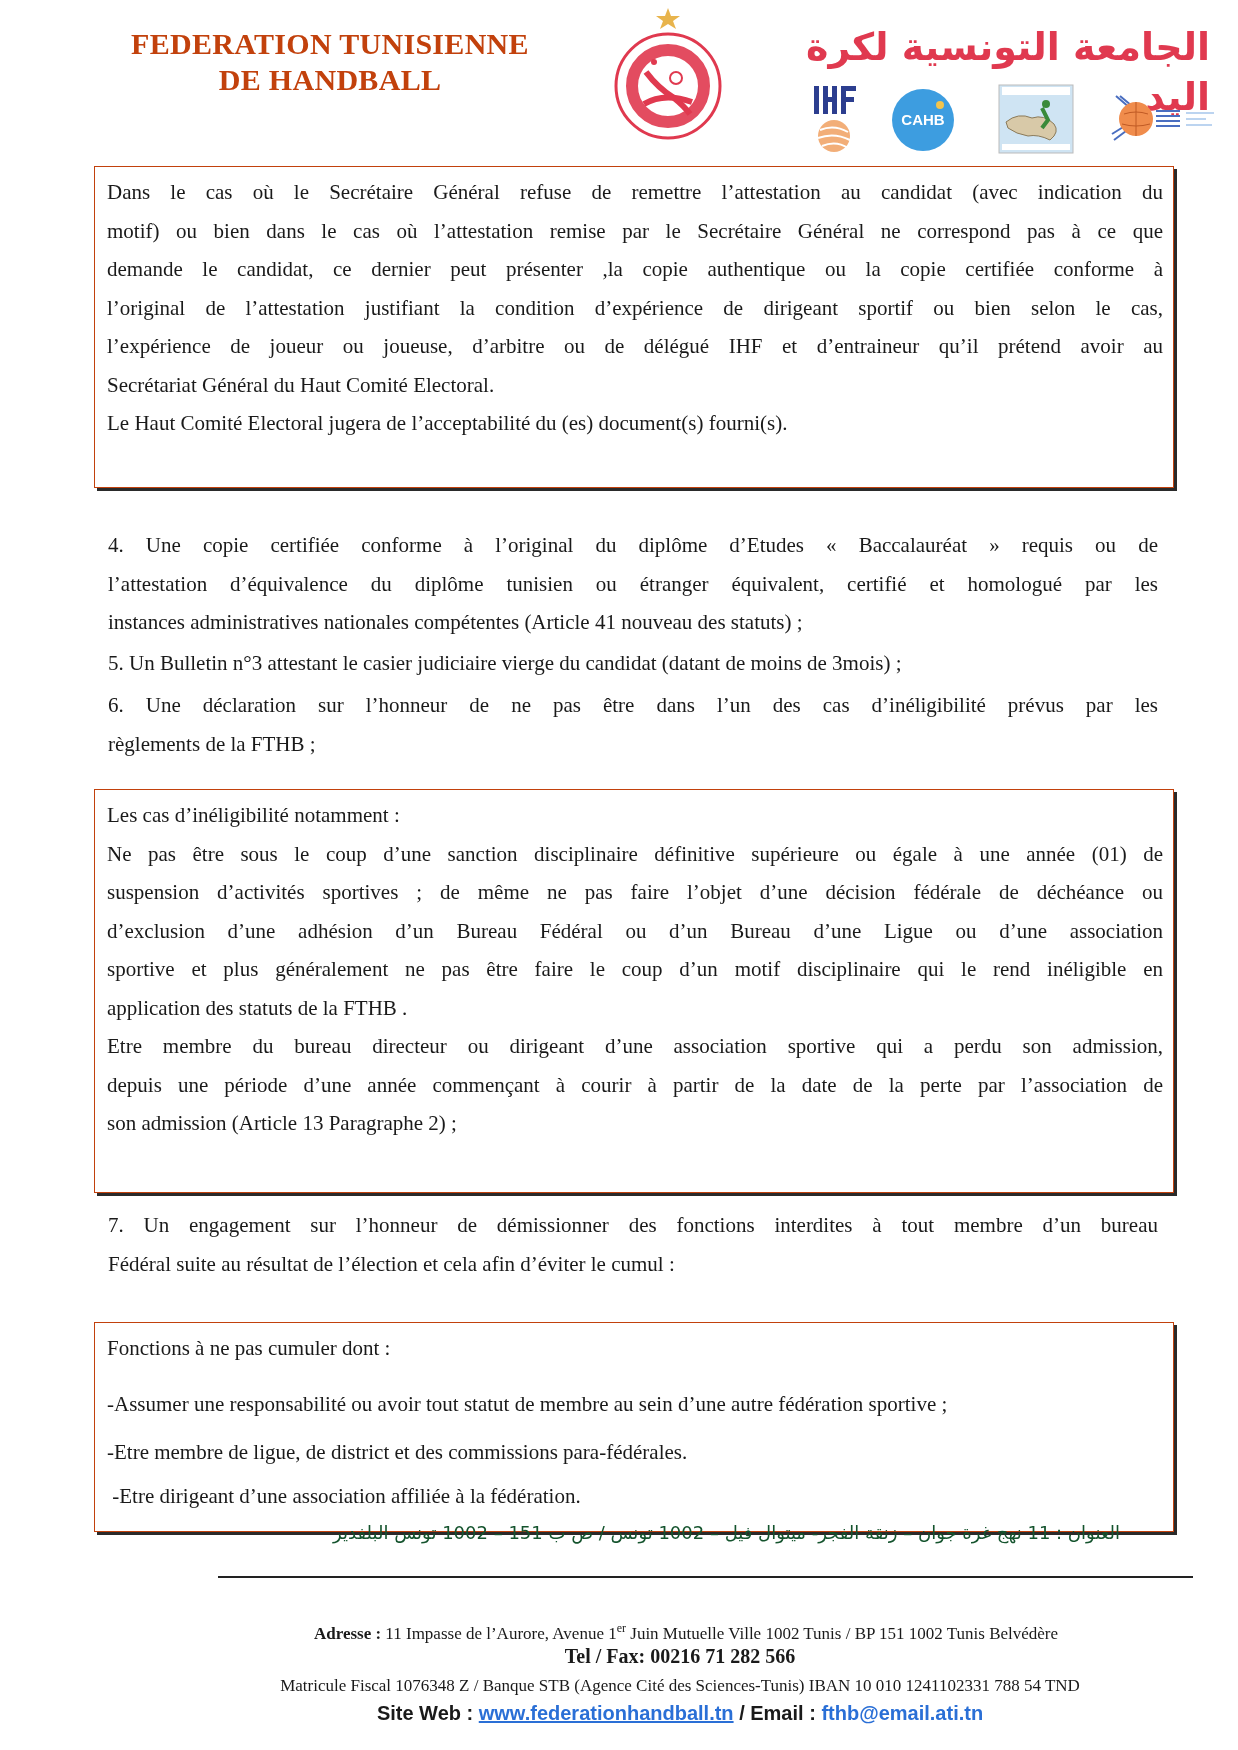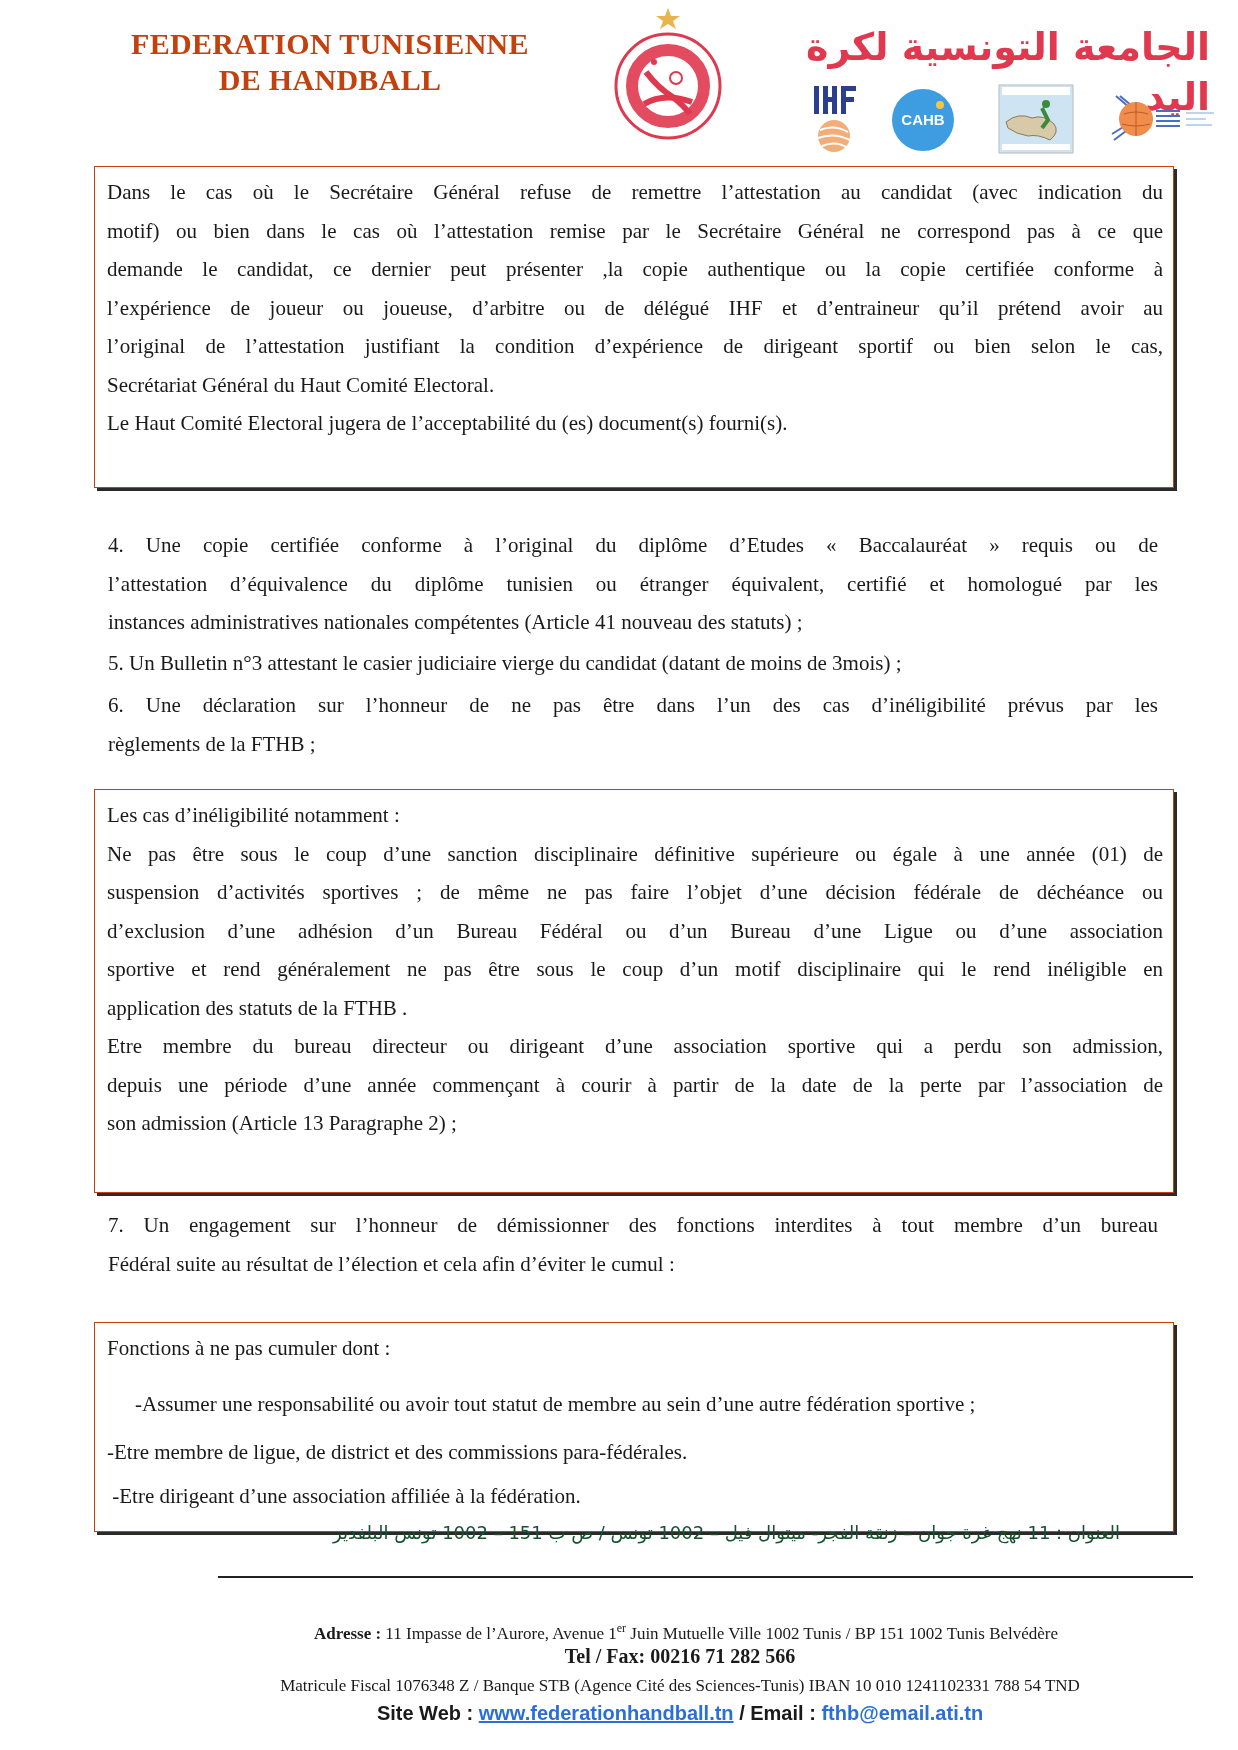--- a/index.html
+++ b/index.html
@@ -108,22 +108,22 @@
       <rect x="76" y="24" width="20" height="2" fill="#bcd4f0"></rect>
       <rect x="76" y="30" width="26" height="2" fill="#bcd4f0"></rect>
     </svg>
   </div>
 </div>
 
 <div class="box" id="box1">
   <span class="line">Dans le cas où le Secrétaire Général refuse de remettre  l’attestation au candidat (avec indication du</span>
   <span class="line">motif) ou bien dans le cas où l’attestation remise par le Secrétaire Général ne correspond pas à ce que</span>
   <span class="line">demande le candidat, ce dernier peut présenter ,la copie authentique ou la copie certifiée conforme à</span>
+  <span class="line">l’original de l’attestation justifiant la condition d’expérience de dirigeant sportif ou bien selon le cas,</span>
   <span class="line">l’expérience de joueur ou joueuse, d’arbitre ou de délégué IHF et d’entraineur qu’il prétend avoir au</span>
-  <span class="line">l’original de l’attestation justifiant la condition d’expérience de dirigeant sportif ou bien selon le cas,</span>
   <span class="line last">Secrétariat Général du Haut Comité Electoral.</span>
   <span class="line last">Le Haut Comité Electoral  jugera de l’acceptabilité du (es) document(s) fourni(s).</span>
 </div>
 
 <div class="para" style="top:526px;">
   <span class="line">4.  Une copie certifiée conforme à l’original du diplôme d’Etudes « Baccalauréat » requis ou de</span>
   <span class="line">l’attestation d’équivalence du diplôme tunisien ou étranger équivalent, certifié et homologué par les</span>
   <span class="line last">instances administratives nationales compétentes (Article 41 nouveau des statuts) ;</span>
 </div>
 
@@ -134,35 +134,35 @@
 <div class="para" style="top:686px;">
   <span class="line">6. Une déclaration sur l’honneur de ne pas être dans l’un des cas d’inéligibilité prévus par les</span>
   <span class="line last">règlements de la FTHB ;</span>
 </div>
 
 <div class="box" id="box2">
   <span class="line last">Les cas d’inéligibilité notamment :</span>
   <span class="line">Ne pas être sous le coup d’une sanction disciplinaire définitive supérieure ou égale à une année (01) de</span>
   <span class="line">suspension d’activités sportives ; de même ne pas faire l’objet d’une  décision fédérale de déchéance ou</span>
   <span class="line">d’exclusion d’une adhésion d’un Bureau Fédéral ou d’un Bureau d’une Ligue ou d’une association</span>
-  <span class="line">sportive et rend généralement ne pas être sous le coup d’un motif disciplinaire qui le rend inéligible en</span>
+  <span class="line">sportive et plus généralement ne pas être faire le coup d’un motif disciplinaire qui le rend inéligible en</span>
   <span class="line last">application des statuts de la FTHB .</span>
   <span class="line">Etre membre du bureau directeur ou dirigeant d’une association sportive qui a perdu son admission,</span>
   <span class="line">depuis une période d’une année commençant à courir à partir de la date de la perte par l’association de</span>
   <span class="line last">son admission (Article 13 Paragraphe 2) ;</span>
 </div>
 
 <div class="para" style="top:1206px;">
   <span class="line">7. Un engagement sur l’honneur de démissionner des fonctions interdites à tout membre d’un bureau</span>
   <span class="line last">Fédéral suite au résultat de l’élection et cela afin d’éviter le cumul :</span>
 </div>
 
 <div class="box" id="box3">
   <span class="b3-line" style="margin-top:4px;">Fonctions à ne pas cumuler dont :</span>
-  <span class="b3-line" style="margin-top:26px;margin-left:28px;">-Assumer une responsabilité ou avoir tout statut de membre au sein d’une autre fédération sportive ;</span>
+  <span class="b3-line" style="margin-top:26px;">-Assumer une responsabilité ou avoir tout statut de membre au sein d’une autre fédération sportive ;</span>
   <span class="b3-line" style="margin-top:18px;">-Etre membre de ligue, de district et des commissions para-fédérales.</span>
   <span class="b3-line" style="margin-top:14px; white-space:pre;"> -Etre dirigeant d’une association affiliée à la fédération.</span>
 </div>
 
 <div>
   <div class="ftr-rule"></div>
   <div class="ftr-ar">العنوان : 11 نهج غرة جوان – زنقة الفجر- ميتوال فيل – 1002 تونس / ص ب 151 – 1002 تونس البلفدير</div>
   <div class="ftr-addr">
     <b>Adresse :</b><span> 11 Impasse de l’Aurore, Avenue 1</span><sup style="font-size:12px;">er</sup><span> Juin Mutuelle Ville 1002 Tunis / BP 151 1002 Tunis Belvédère</span>
   </div>

